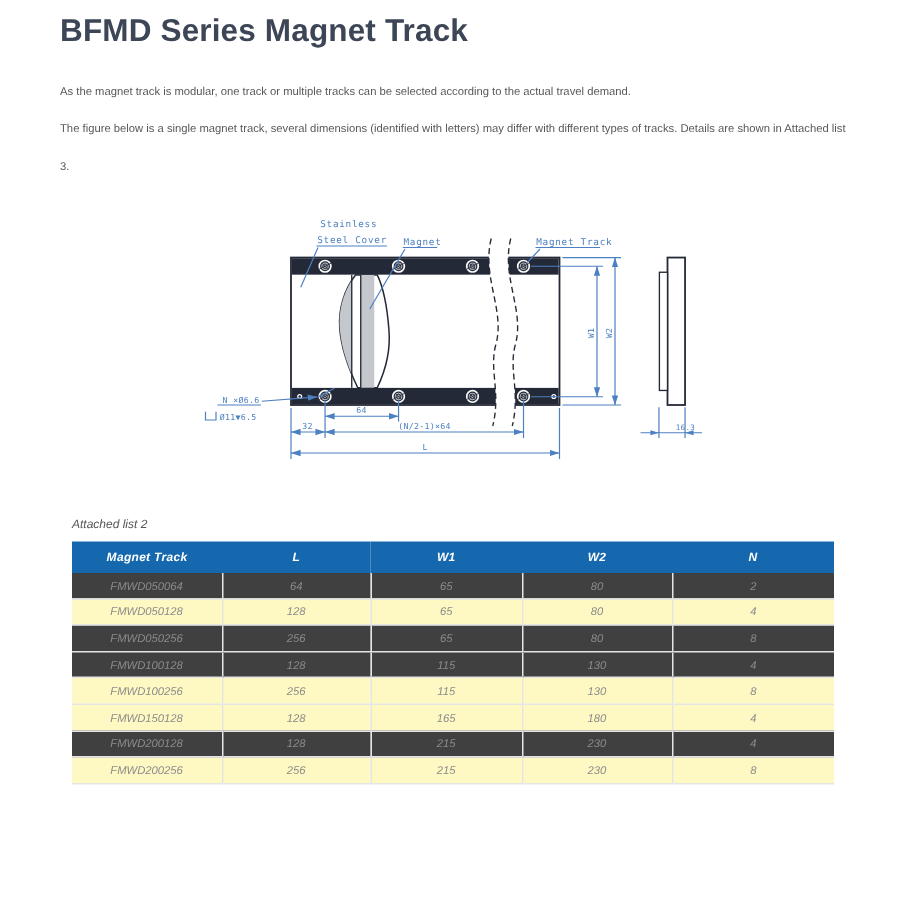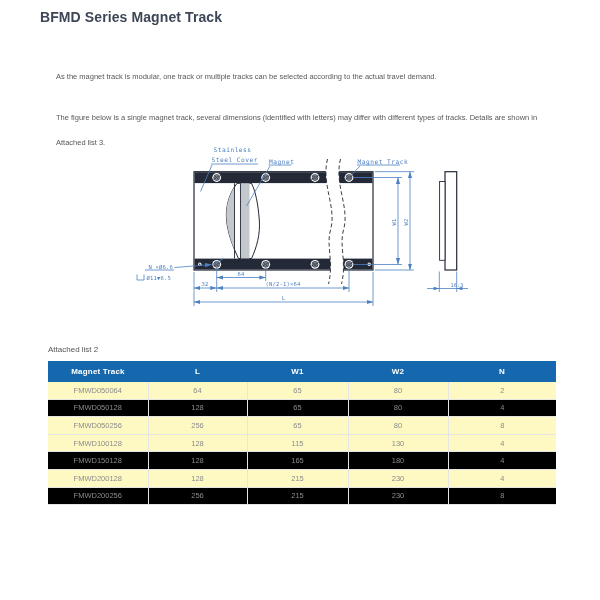--- a/index.html
+++ b/index.html
@@ -2,47 +2,47 @@
 <html><head>
 <meta charset="utf-8">
 <style>
   html,body{margin:0;padding:0;}
   body{
     width:600px;height:600px;position:relative;background:#ffffff;
     font-family:"Liberation Sans",sans-serif;overflow:hidden;
   }
   .page-title{
     position:absolute;left:40px;top:9px;
-    font-size:14px;font-weight:bold;color:#3d4656;letter-spacing:.1px;
+    font-size:21px;font-weight:bold;color:#3d4656;letter-spacing:.1px;
   }
   .paras{
     position:absolute;left:40px;top:48px;width:532px;
     font-size:7.5px;line-height:25px;color:#57585a;
   }
-  .paras p{margin:16px;}
+  .paras p{margin:0;}
   svg.drawing{position:absolute;left:0;top:130px;}
   .cad{font-family:"DejaVu Sans Mono","Liberation Mono",monospace;}
-  .table-wrap{position:absolute;left:48px;top:345px;width:508px;}
+  .table-wrap{position:absolute;left:48px;top:345px;width:508px;font-style:italic;}
   .table-caption{font-size:8px;color:#555555;margin:0 0 7px 0;}
   table{border-collapse:collapse;table-layout:fixed;width:508px;}
   th{
     background:#1568ae;color:#ffffff;font-weight:bold;font-size:8px;
     height:21px;text-align:center;padding:0;letter-spacing:.2px;
   }
   th:nth-child(1){width:100px;}
   th:nth-child(2){width:99px;}
   th:nth-child(3){width:101px;}
   th:nth-child(4){width:100px;}
   th:nth-child(5){width:108px;}
   td{
     height:16.6px;font-size:7.5px;color:#8b8b8b;text-align:center;padding:0;
-    border-bottom:1px solid #e5e5e5;border-left:1px solid #e5e5e5;background:#fef9c3;
+    border-bottom:1px solid #e5e5e5;border-left:1px solid #e5e5e5;background:#404040;
   }
   td:first-child{border-left:none;}
-  tr.alt td{background:#000000;}
+  tr.alt td{background:#fef9c3;}
 </style>
 </head>
 <body>
 
 <div class="page-title">BFMD Series Magnet Track</div>
 
 <div class="paras">
   <p>As the magnet track is modular, one track or multiple tracks can be selected according to the actual travel demand.</p>
   <p>The figure below is a single magnet track, several dimensions (identified with letters) may differ with different types of tracks. Details are shown in Attached list 3.</p>
 </div>
@@ -223,20 +223,27 @@
           <td>8</td>
         </tr>
         <tr>
           <td>FMWD100128</td>
           <td>128</td>
           <td>115</td>
           <td>130</td>
           <td>4</td>
         </tr>
         <tr class="alt">
+          <td>FMWD100256</td>
+          <td>256</td>
+          <td>115</td>
+          <td>130</td>
+          <td>8</td>
+        </tr>
+        <tr class="alt">
           <td>FMWD150128</td>
           <td>128</td>
           <td>165</td>
           <td>180</td>
           <td>4</td>
         </tr>
         <tr>
           <td>FMWD200128</td>
           <td>128</td>
           <td>215</td>

